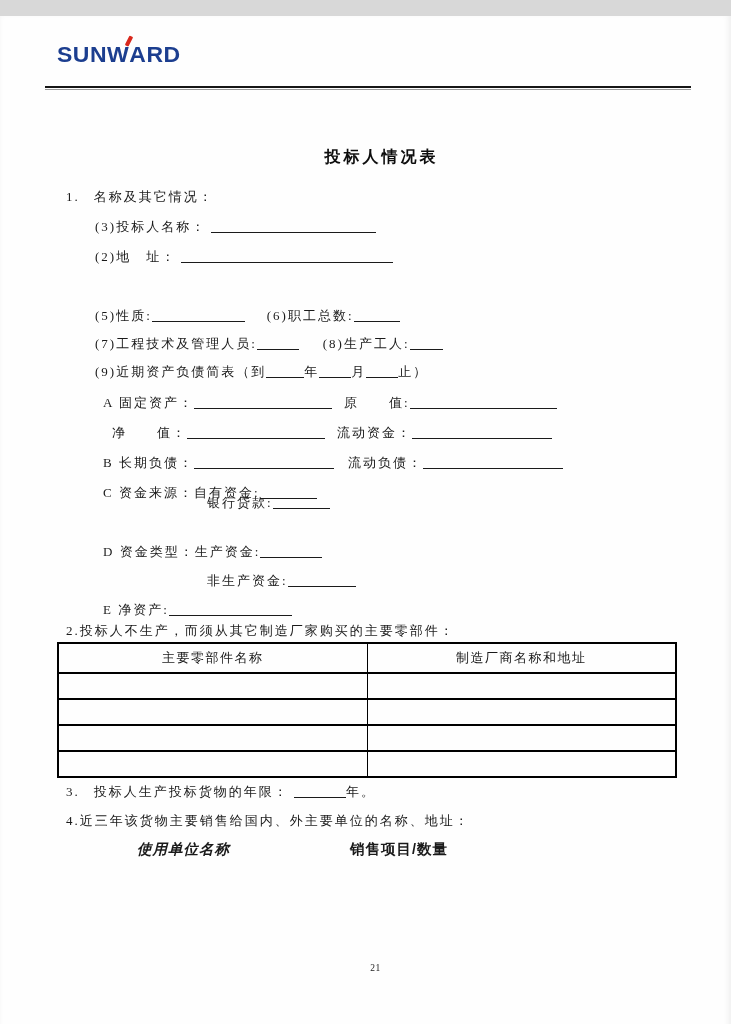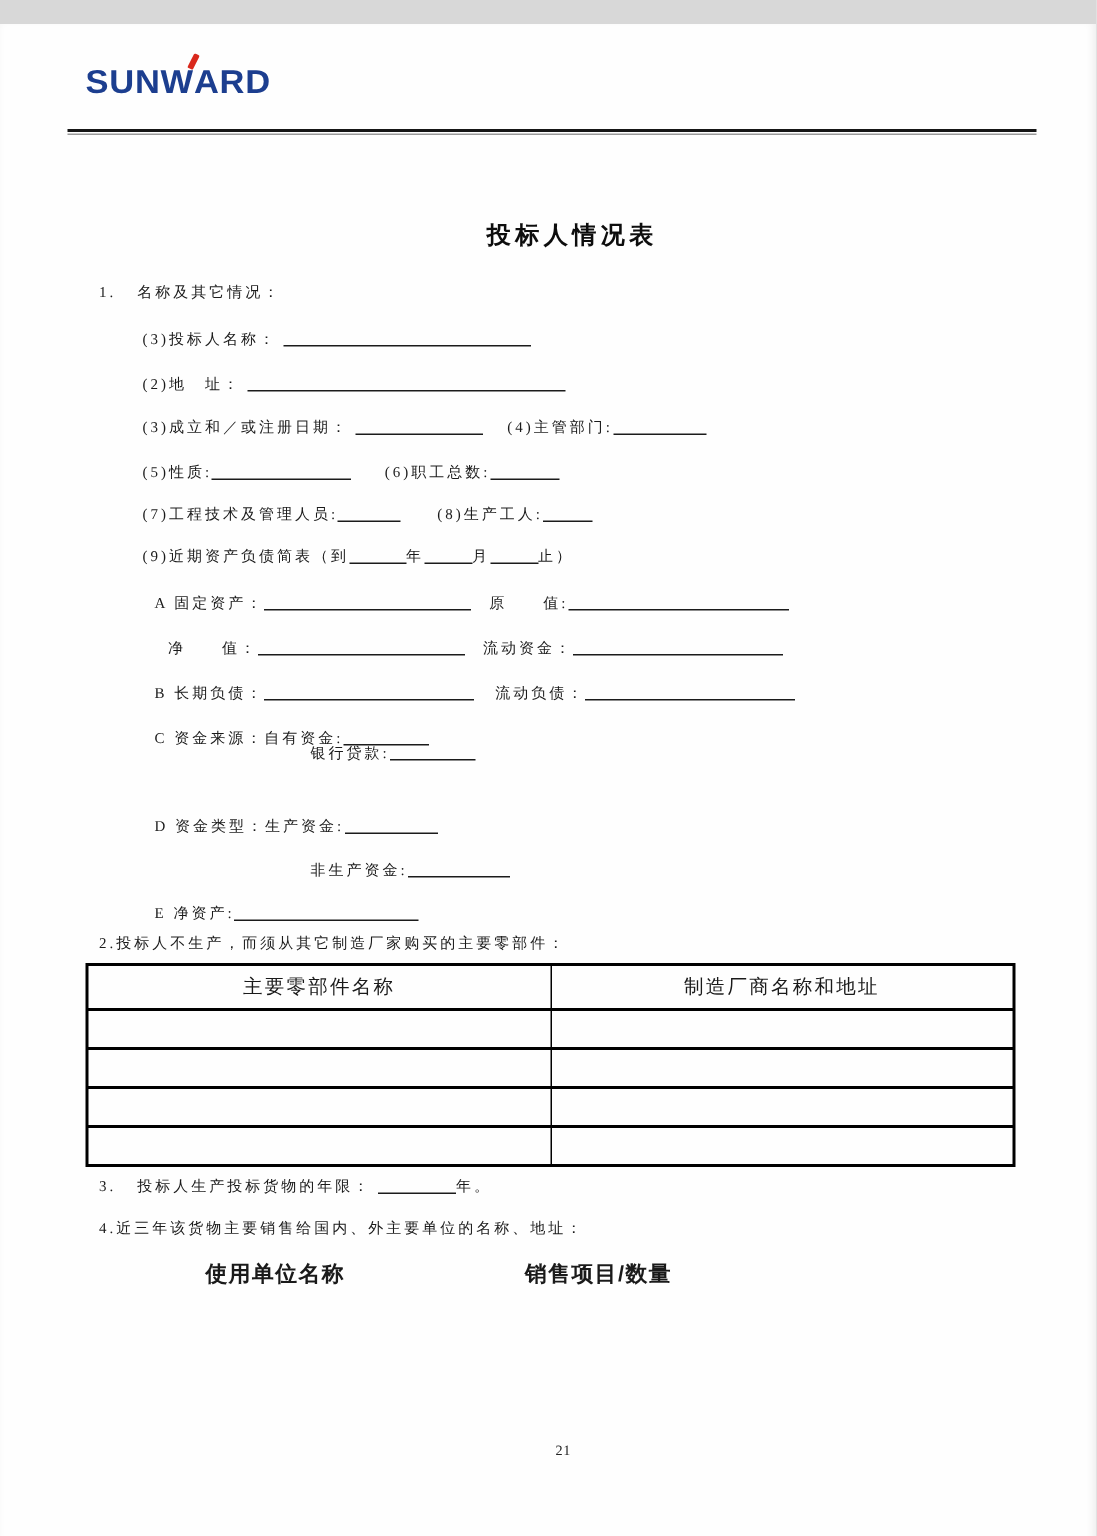--- a/index.html
+++ b/index.html
@@ -36,21 +36,21 @@
     position:absolute;left:63px;top:79px;
     font-family:"Liberation Sans","DejaVu Sans",sans-serif;
     font-weight:bold;font-size:15.5px;letter-spacing:1px;color:#0d0d0d;
   }
   .doc-title{
     position:absolute;left:16px;top:131px;width:100%;text-align:center;
     font-family:"Liberation Sans","DejaVu Sans",sans-serif;
     font-weight:bold;font-size:16px;letter-spacing:3px;color:#0d0d0d;
   }
   
-  .line{position:absolute;font-size:10px;letter-spacing:2px;white-space:nowrap;}
+  .line{position:absolute;font-size:13px;letter-spacing:2px;white-space:nowrap;}
   .num{margin-right:14px;}
   .blank{display:inline-block;border-bottom:1.5px solid #1b1b1b;height:12px;vertical-align:-2px;}
   .gap16{margin-left:16px;} .gap22{margin-left:22px;} .gap24{margin-left:24px;}
   .gap12{margin-left:12px;} .gap14{margin-left:14px;}
   
   .parts-table{
     position:absolute;left:57px;top:626px;width:620px;
     border-collapse:collapse;table-layout:fixed;
     border:2px solid #000;
   }
@@ -59,21 +59,21 @@
     border-left:1px solid #000;border-right:1px solid #000;
     font-weight:normal;font-size:13px;letter-spacing:1.5px;
     text-align:center;padding:0;
   }
   .parts-table thead tr{height:30px;}
   .parts-table tbody tr{height:26px;}
   
   .sales-cols{position:absolute;top:824px;left:0;width:100%;
     font-family:"Liberation Sans","DejaVu Sans",sans-serif;
     font-weight:bold;font-size:14.5px;letter-spacing:1px;}
-  .sales-cols .c1{position:absolute;left:137px;top:0;}
+  .sales-cols .c1{position:absolute;left:137px;top:0;font-style:italic;}
   .sales-cols .c2{position:absolute;left:350px;top:0;}
   .page-number{position:absolute;left:0;top:947px;width:100%;text-align:center;
     font-size:9.5px;letter-spacing:0.5px;color:#222;padding-left:10px;}
 </style>
 </head>
 <body>
 
 <div class="page">
 
   <div class="logo">
@@ -88,23 +88,20 @@
   </div>
 
   <div class="line" style="top:202px;left:95px;">
     <span>(3)投标人名称：</span> <span class="blank" style="width:165px;"></span>
   </div>
 
   <div class="line" style="top:232px;left:95px;">
     <span>(2)地　址：</span> <span class="blank" style="width:212px;"></span>
   </div>
 
-  <div class="line" style="top:261px;left:95px;">
-    <span>(3)成立和／或注册日期：</span> <span class="blank" style="width:85px;"></span><span class="gap16">(4)主管部门:</span><span class="blank" style="width:62px;"></span>
-  </div>
 
   <div class="line" style="top:291px;left:95px;">
     <span>(5)性质:</span><span class="blank" style="width:93px;"></span><span class="gap22">(6)职工总数:</span><span class="blank" style="width:46px;"></span>
   </div>
 
   <div class="line" style="top:319px;left:95px;">
     <span>(7)工程技术及管理人员:</span><span class="blank" style="width:42px;"></span><span class="gap24">(8)生产工人:</span><span class="blank" style="width:33px;"></span>
   </div>
 
   <div class="line" style="top:347px;left:95px;">

